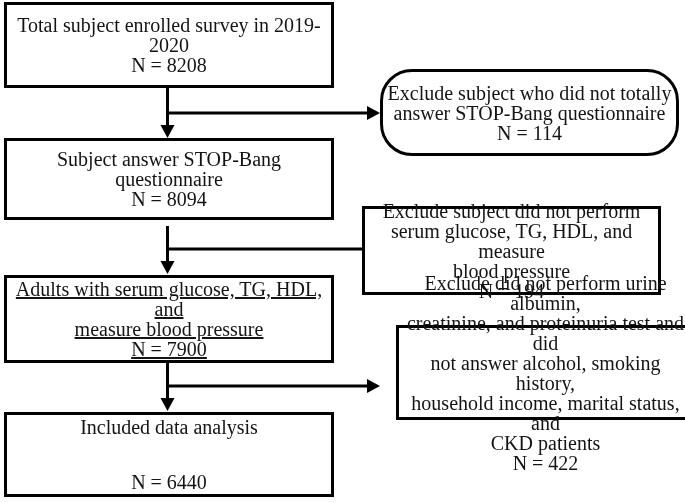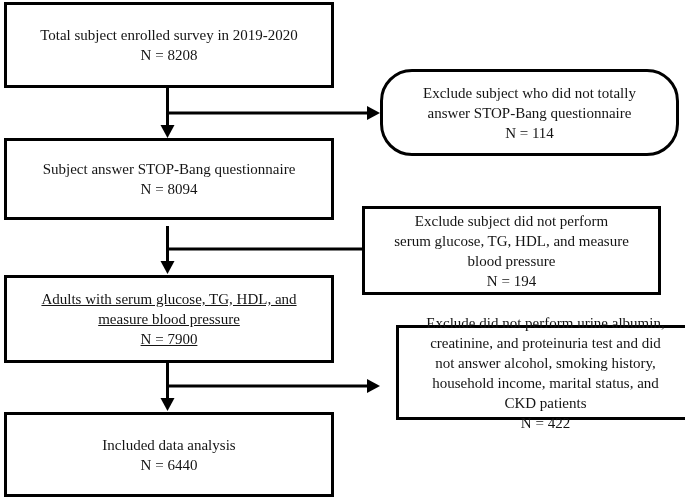--- a/index.html
+++ b/index.html
@@ -28,21 +28,21 @@
   }
   .box {
     position: absolute;
     border: 3px solid var(--border, #000000);
     background: var(--bg, #ffffff);
     display: flex;
     flex-direction: column;
     align-items: center;
     justify-content: center;
     text-align: center;
-    font-size: 15px;
+    font-size: 20px;
     line-height: 20px;
     padding: 2px 2px;
   }
   .box-label, .box-count {
     white-space: pre-line;
   }
 </style>
 </head>
 <body>
 
@@ -78,21 +78,21 @@
     <div class="box-label">Subject answer STOP-Bang questionnaire</div>
     <div class="box-count">N = 8094</div>
   </div>
 
   <div class="box" style="left:4px; top:275px; width:330px; height:88px;text-decoration:underline;">
     <div class="box-label">Adults with serum glucose, TG, HDL, and
 measure blood pressure</div>
     <div class="box-count">N = 7900</div>
   </div>
 
-  <div class="box" style="left:4px; top:412px; width:330px; height:85px;">
+  <div class="box" style="left:4px; top:412px; width:330px; height:85px;justify-content:space-between;">
     <div class="box-label">Included data analysis</div>
     <div class="box-count">N = 6440</div>
   </div>
 
   <div class="box" style="left:380px; top:69px; width:299px; height:87px;border-radius:32px;">
     <div class="box-label">Exclude subject who did not totally
 answer STOP-Bang questionnaire</div>
     <div class="box-count">N = 114</div>
   </div>
 

